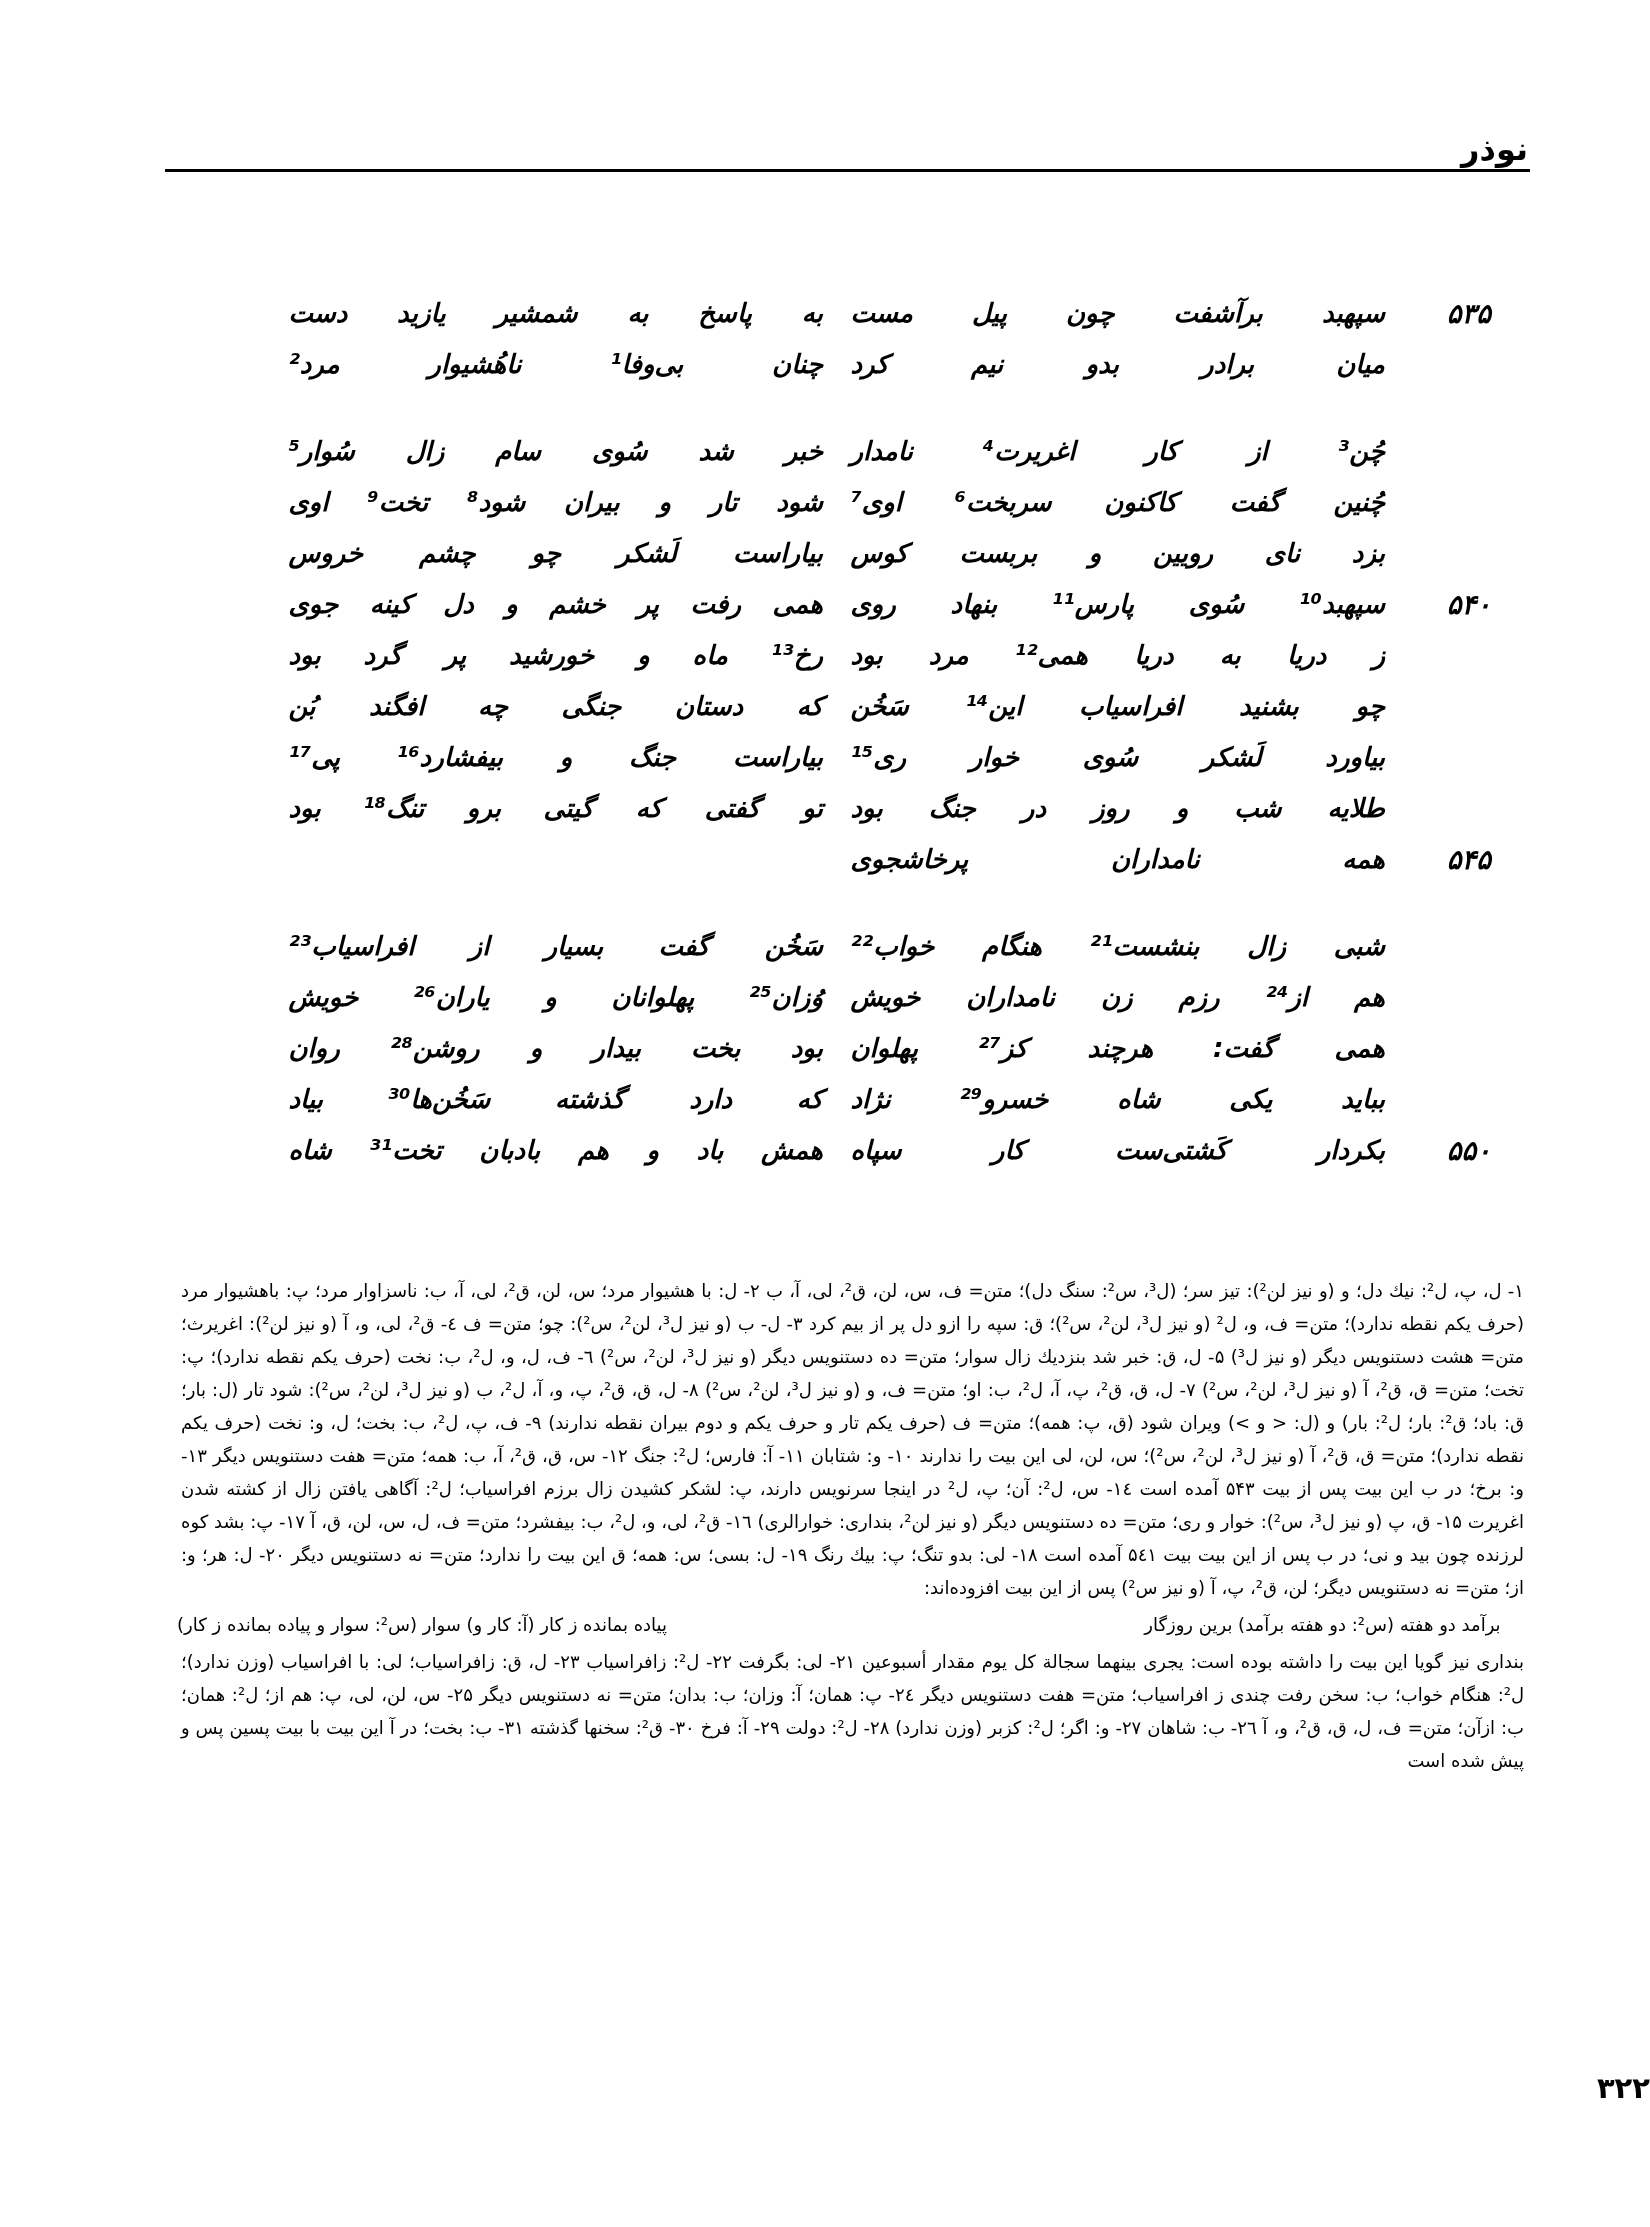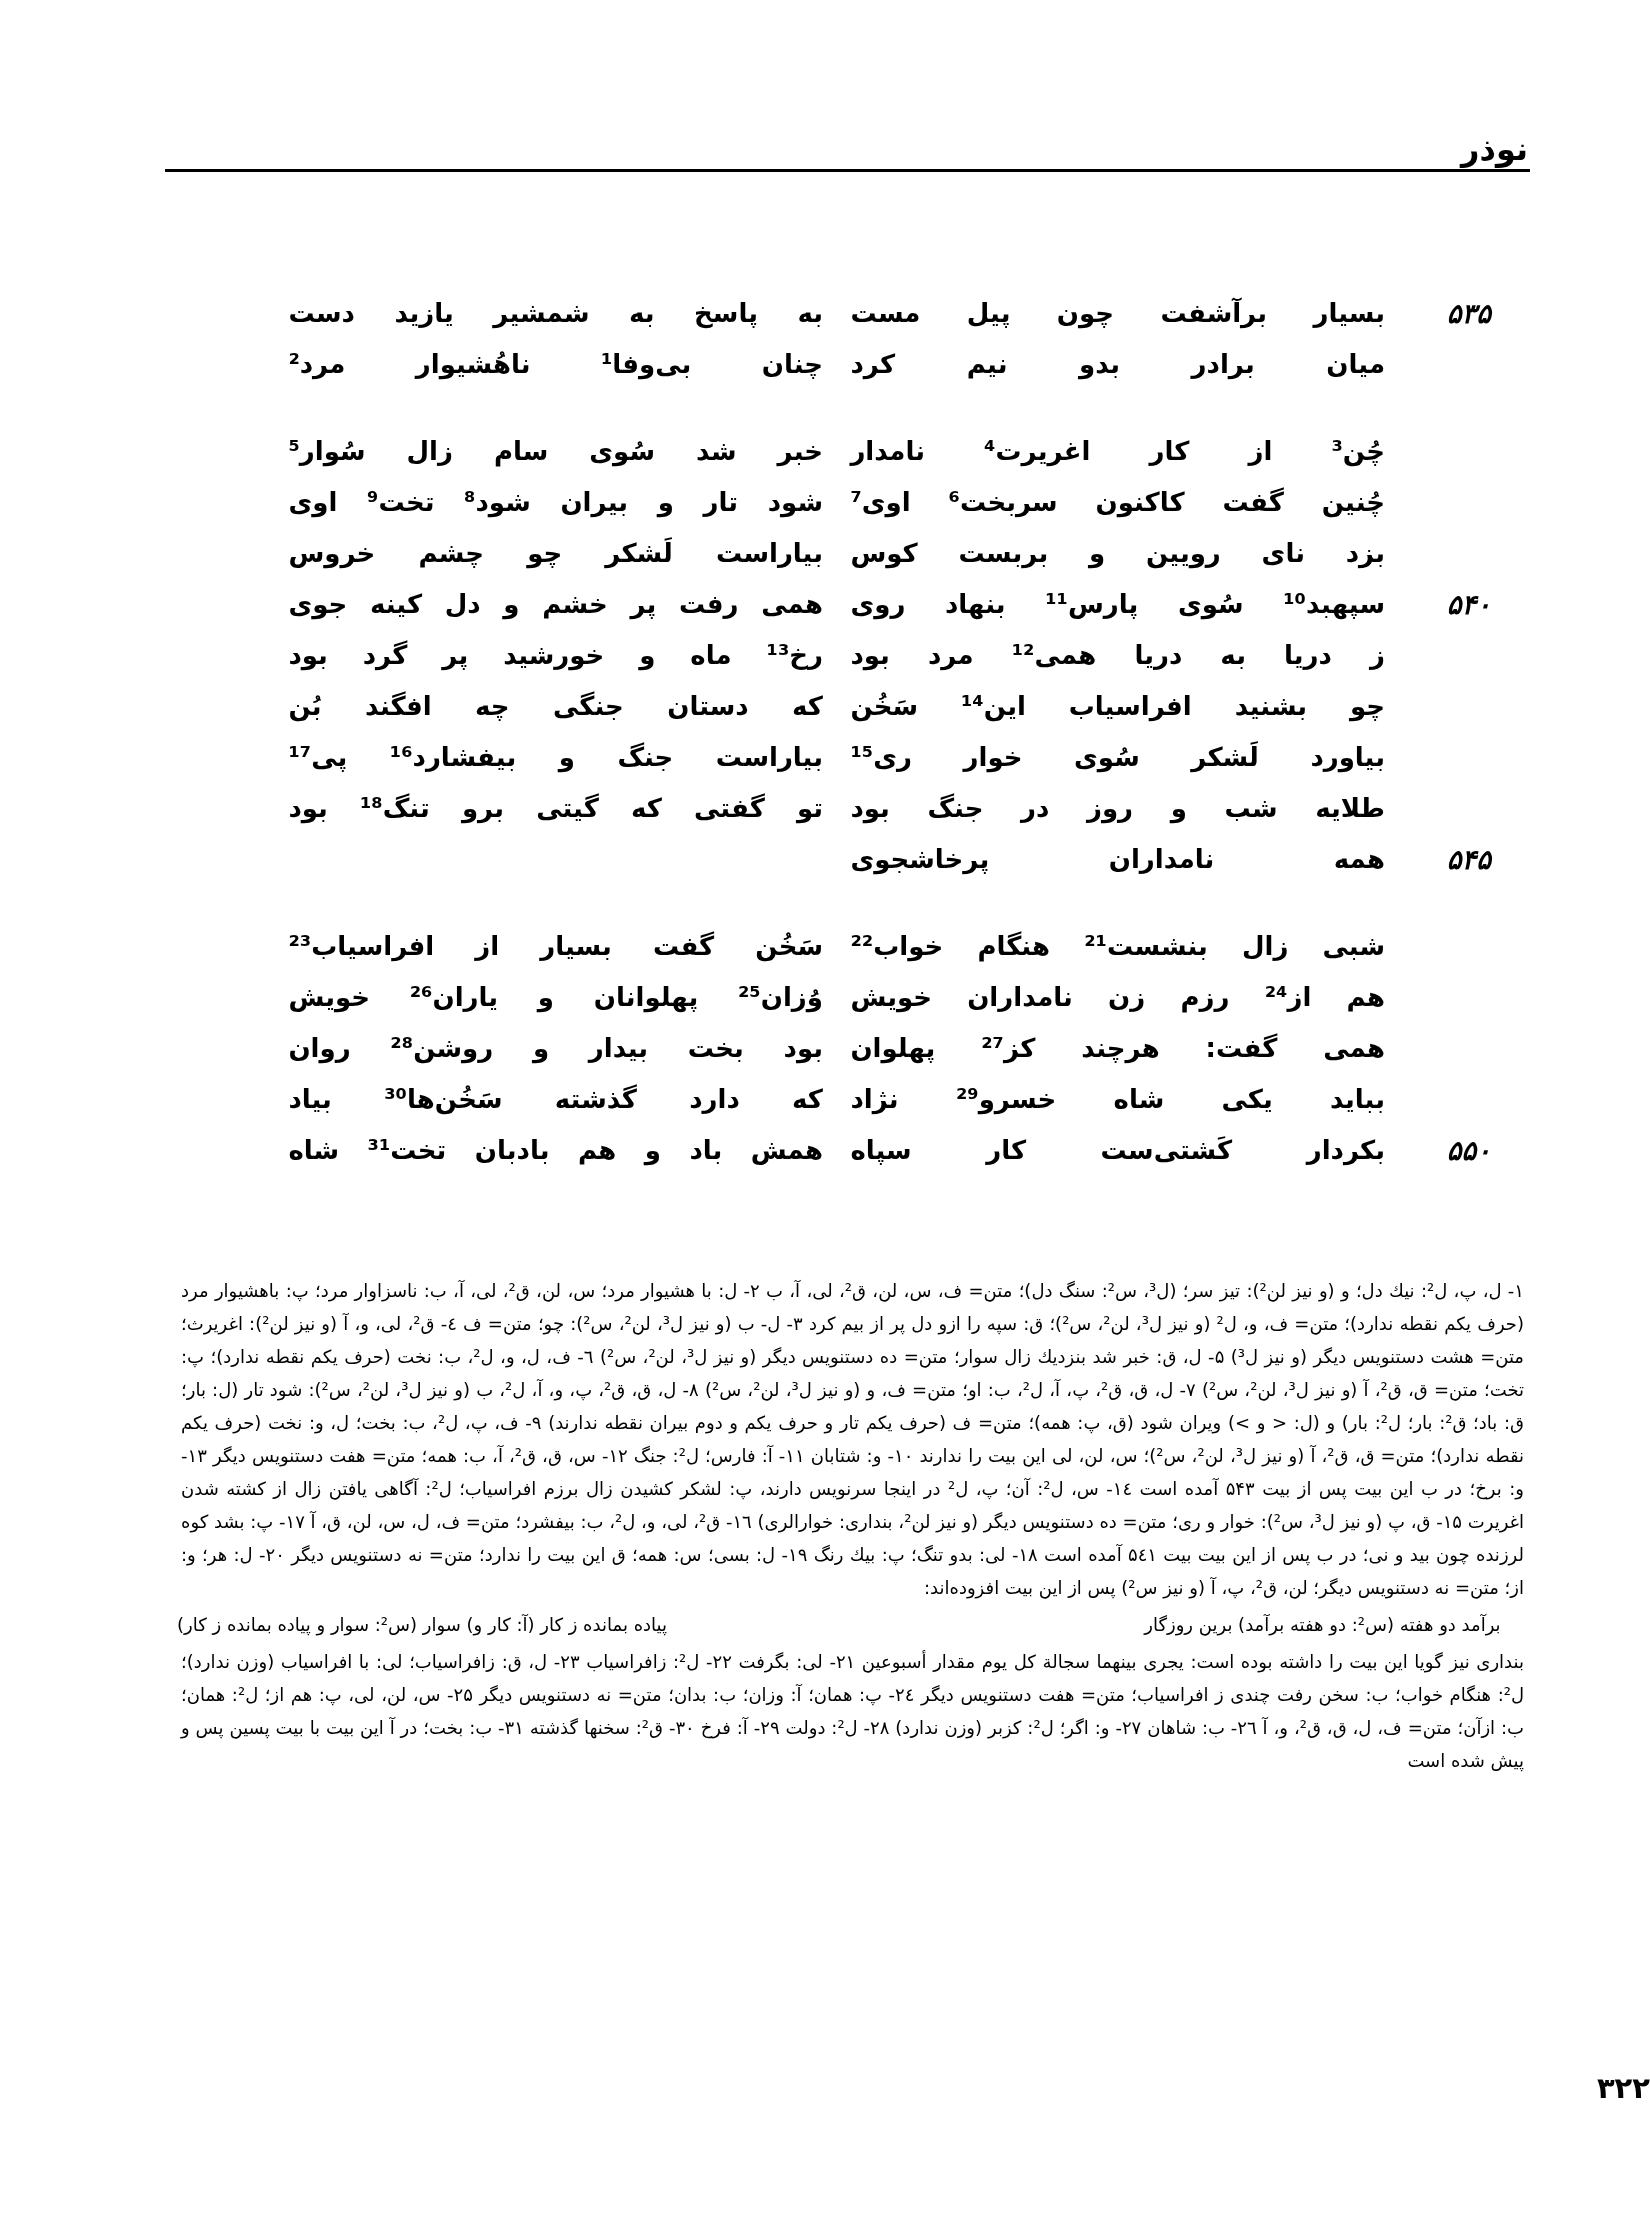--- a/index.html
+++ b/index.html
@@ -27,21 +27,21 @@
     align-items: start;
   }
   .verse-no {
     font-family: "DejaVu Sans", sans-serif; font-size: 27.4px; font-weight: bold;
     line-height: 51px; text-align: right; padding-right: 4.1px; font-style: italic;
   }
   .hemistich {
     font-family: "DejaVu Sans", sans-serif;
     font-size: 26px; font-weight: bold;
     line-height: 51px; text-align: justify; text-align-last: justify;
-    white-space: nowrap; padding-left: 27.4px;
+    white-space: nowrap; padding-left: 27.4px; font-style: italic;
   }
   .stanza-gap { height: 36px; }
   .footnotes {
     position: absolute; top: 1270px; left: 177px; width: 1351px;
     direction: rtl; font-family: "DejaVu Sans", sans-serif;
     font-size: 18px; line-height: 33px; text-align: justify;
   }
   .footnotes p { margin: 4px; }
   .footnotes .embedded-couplet {
     display: flex; justify-content: space-between; padding: 0 27.4px 0 0;
@@ -54,21 +54,21 @@
 </style>
 </head>
 <body>
 
 <div class="running-head">نوذر</div>
 <div class="head-rule"></div>
 
 <div class="verses" id="verses">
     <div class="couplet">
       <div class="verse-no">۵۳۵</div>
-      <div class="hemistich">بسیار برآشفت چون پیل مست</div>
+      <div class="hemistich">سپهبد برآشفت چون پیل مست</div>
       <div class="hemistich">به پاسخ به شمشیر یازید دست</div>
     </div>
     <div class="couplet">
       <div class="verse-no"></div>
       <div class="hemistich">میان برادر بدو نیم کرد</div>
       <div class="hemistich">چنان بی‌وفا¹ ناهُشیوار مرد²</div>
     </div>
     <div class="stanza-gap"></div>
     <div class="couplet">
       <div class="verse-no"></div>

